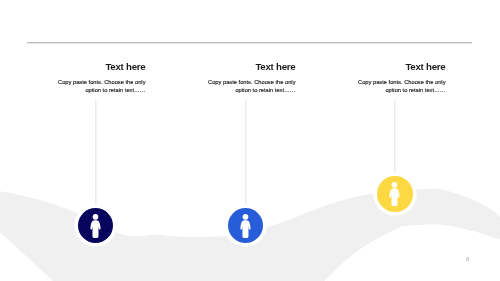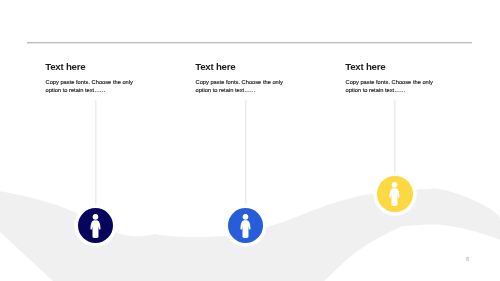--- a/index.html
+++ b/index.html
@@ -1,21 +1,21 @@
 <!DOCTYPE html>
 <html><head>
 <meta charset="utf-8">
 <style>
   html,body{margin:0;padding:0;}
   body{width:500px;height:281px;overflow:hidden;background:#ffffff;
        font-family:"Liberation Sans",sans-serif;-webkit-font-smoothing:antialiased;}
   #slide{position:relative;width:500px;height:281px;background:#ffffff;overflow:hidden;}
   #wave{position:absolute;left:0;top:0;width:500px;height:281px;}
   .divider{position:absolute;height:2px;background:linear-gradient(to bottom,#bcbcbc 0 55%,#e4e4e4 55% 100%);}
-  .col{position:absolute;text-align:left;transform:translateZ(0);}
+  .col{position:absolute;text-align:right;transform:translateZ(0);}
   .col-title{font-weight:bold;font-size:9.7px;color:#1c1c1c;letter-spacing:-0.25px;text-indent:-0.25px;}
   .col-body{font-size:5.72px;color:#1c1c1c;line-height:7.7px;-webkit-text-stroke:0.15px #1c1c1c;}
   .stem{position:absolute;width:2px;background:linear-gradient(to right,#ececec 0 55%,#f6f6f6 55% 100%);}
   .badge{position:absolute;border-radius:50%;box-sizing:border-box;
          display:flex;align-items:center;justify-content:center;
          box-shadow:0 0 0 3.6px #ffffff;}
   .pagenum{position:absolute;font-size:5.6px;color:#a8a8a8;transform:translateZ(0);}
 </style>
 </head>
 <body>

